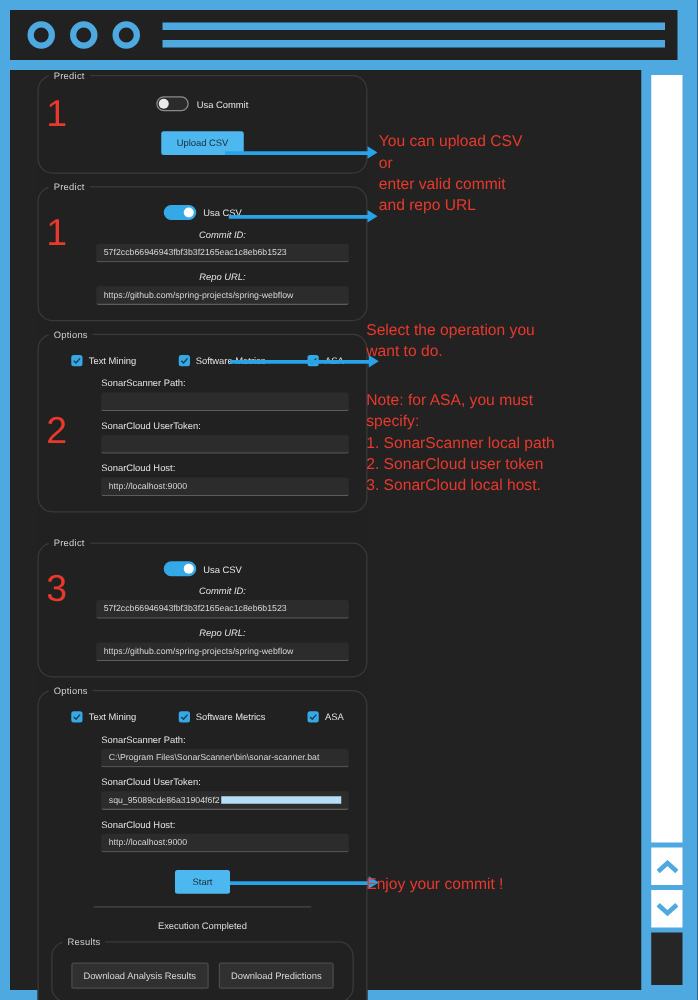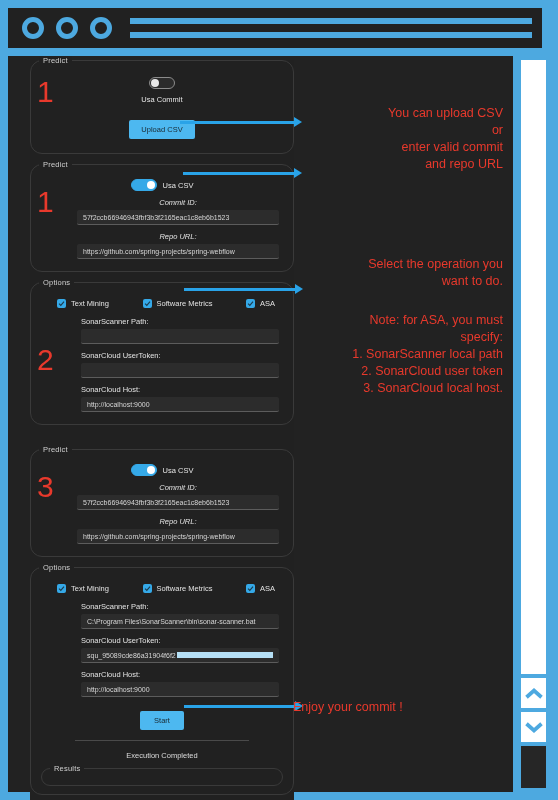--- a/index.html
+++ b/index.html
@@ -112,21 +112,21 @@
   .status{color:#dcdcdc;font-size:7.5px;text-align:center;margin:6px 0 8px 0;}
 
   .token-redact{
     display:inline-block;height:6px;background:#b5dff5;width:112px;
     vertical-align:middle;margin-left:1px;
   }
 
   
   .anno{
     position:absolute;color:#e8392c;font-size:12.5px;line-height:17px;
-    text-align:right;font-family:"Liberation Sans",sans-serif;white-space:pre-line;
+    font-family:"Liberation Sans",sans-serif;white-space:pre-line;
   }
   .arrow{position:absolute;height:3px;background:#29a3e8;}
   .arrow::after{
     content:"";position:absolute;right:-7px;top:-4px;
     border-left:8px solid #29a3e8;border-top:5px solid transparent;border-bottom:5px solid transparent;
   }
 </style>
 </head>
 <body>
 
@@ -144,21 +144,21 @@
     </div>
   </div>
 
   <div class="content">
 
     <div class="gui">
 
       <div class="fieldset" style="padding-bottom:14px;">
         <span class="legend">Predict</span>
         <span class="bignum" style="top:16px;">1</span>
-        <div class="row-center" style="margin-top:10px;flex-direction:column;">
+        <div class="row-center" style="margin-top:10px;">
           <span class="switch">
               <span class="knob"></span>
             </span>
           <span class="sw-label">Usa Commit</span>
         </div>
         <div class="row-center" style="margin-top:16px;">
           <button class="btn">Upload CSV</button>
         </div>
       </div>
 
@@ -276,20 +276,24 @@
         </div>
 
         <div class="row-center" style="margin-top:14px;">
           <button class="btn" style="padding:5px 14px;">Start</button>
         </div>
         <div class="hr"></div>
         <div class="status">Execution Completed</div>
 
         <div class="fieldset" style="margin:0;padding-bottom:10px;">
           <span class="legend">Results</span>
+          <div class="row-center" style="margin-top:10px;gap:8px;">
+            <button class="btn-dark">Download Analysis Results</button>
+            <button class="btn-dark">Download Predictions</button>
+          </div>
         </div>
       </div>
 
     </div>
 
     <div class="arrow" style="left:172px;top:65px;width:115px;"></div>
     <div class="anno" style="left:295px;top:49px;width:200px;">You can upload CSV
 or
 enter valid commit
 and repo URL</div>

